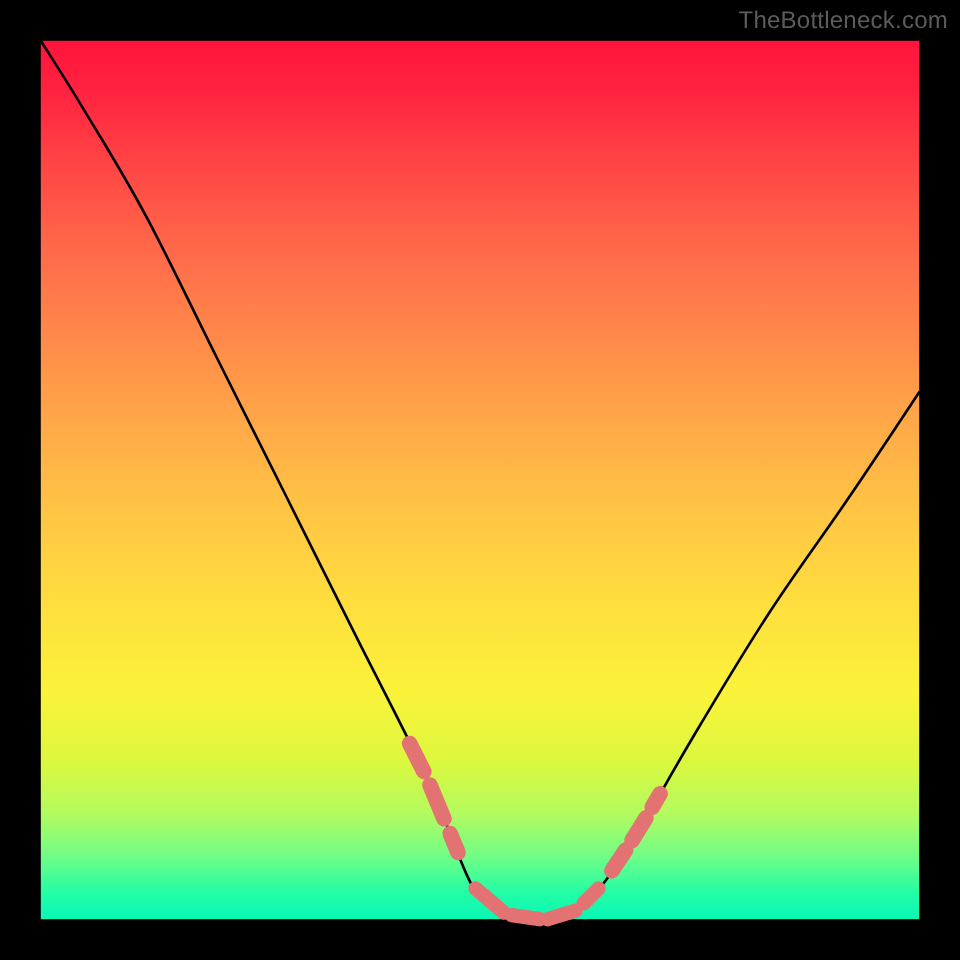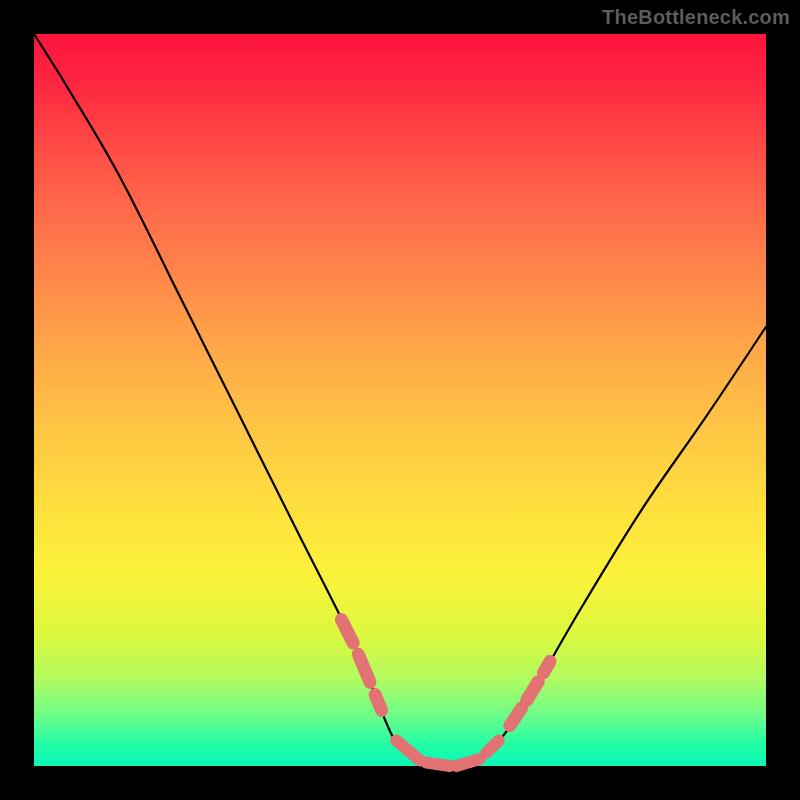--- a/index.html
+++ b/index.html
@@ -32,21 +32,21 @@
       #6efd88 93%,
       #23fda6 97%,
       #09f7b6 100%
     );
   }
   .watermark {
     position: absolute;
     top: 6px;
     right: 10px;
     font-size: 20px;
-    font-weight: bold;
+    font-weight: normal;
     color: #5c5c5c;
     letter-spacing: 0.2px;
     z-index: 10;
   }
   svg.curve {
     position: absolute;
     left: 0;
     top: 0;
     width: 800px;
     height: 800px;

